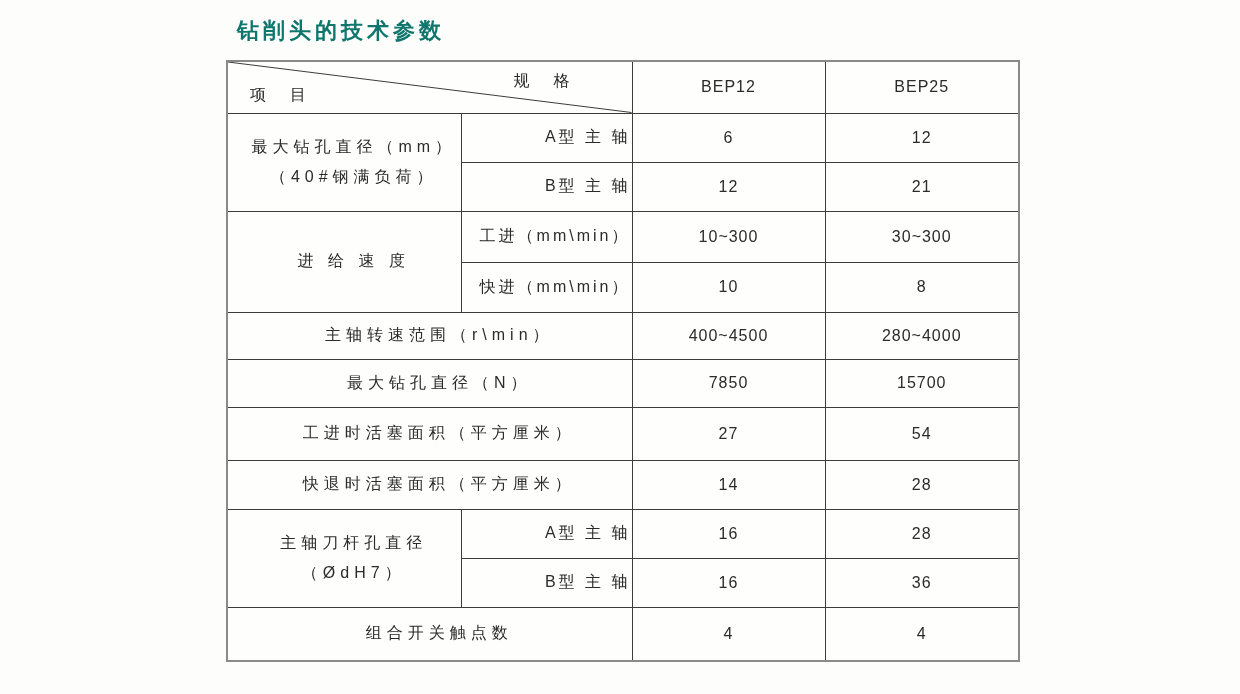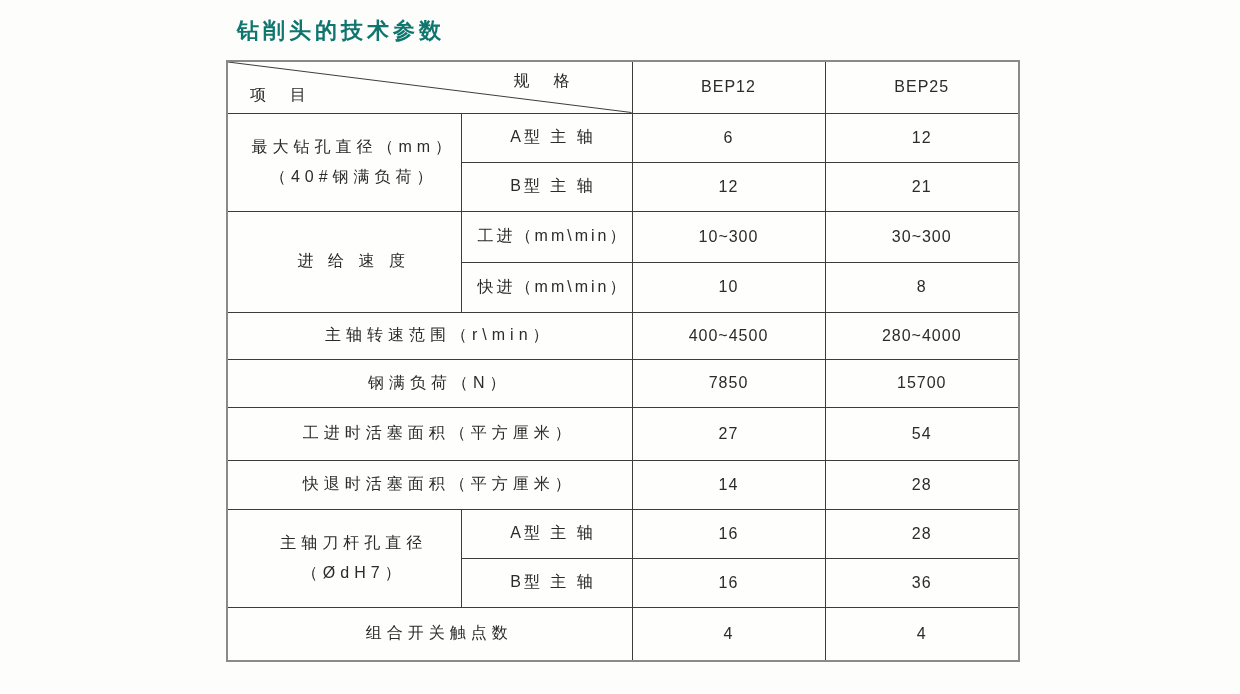--- a/index.html
+++ b/index.html
@@ -41,21 +41,21 @@
     vertical-align: middle;
     overflow: hidden;
   }
   table.spec { border: 2px solid #8a8a8a; }
   td.lab {
     text-align: center;
     padding-left: 20px;
     letter-spacing: 5px;
   }
   td.sub {
-    text-align: center;
+    text-align: right;
     padding-left: 14px;
     letter-spacing: 3px;
   }
   td.val {
     text-align: center;
     letter-spacing: 1px;
   }
   td.corner {
     position: relative;
     padding: 16px;
@@ -134,21 +134,21 @@
         <td class="val">8</td>
       </tr>
 
       <tr style="height:47px">
         <td class="lab" colspan="2">主轴转速范围（r\min）</td>
         <td class="val">400~4500</td>
         <td class="val">280~4000</td>
       </tr>
 
       <tr style="height:48px">
-        <td class="lab" colspan="2">钢满负荷（N）</td>
+        <td class="lab" colspan="2">最大钻孔直径（N）</td>
         <td class="val">7850</td>
         <td class="val">15700</td>
       </tr>
 
       <tr style="height:53px">
         <td class="lab" colspan="2">工进时活塞面积（平方厘米）</td>
         <td class="val">27</td>
         <td class="val">54</td>
       </tr>
 

